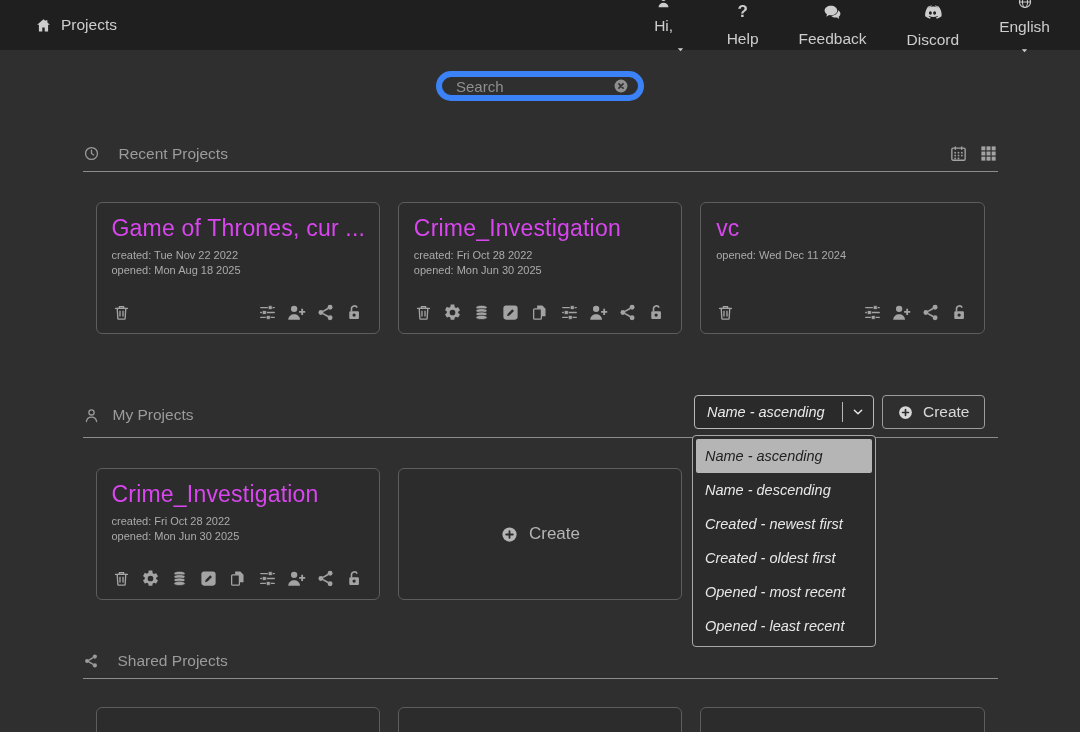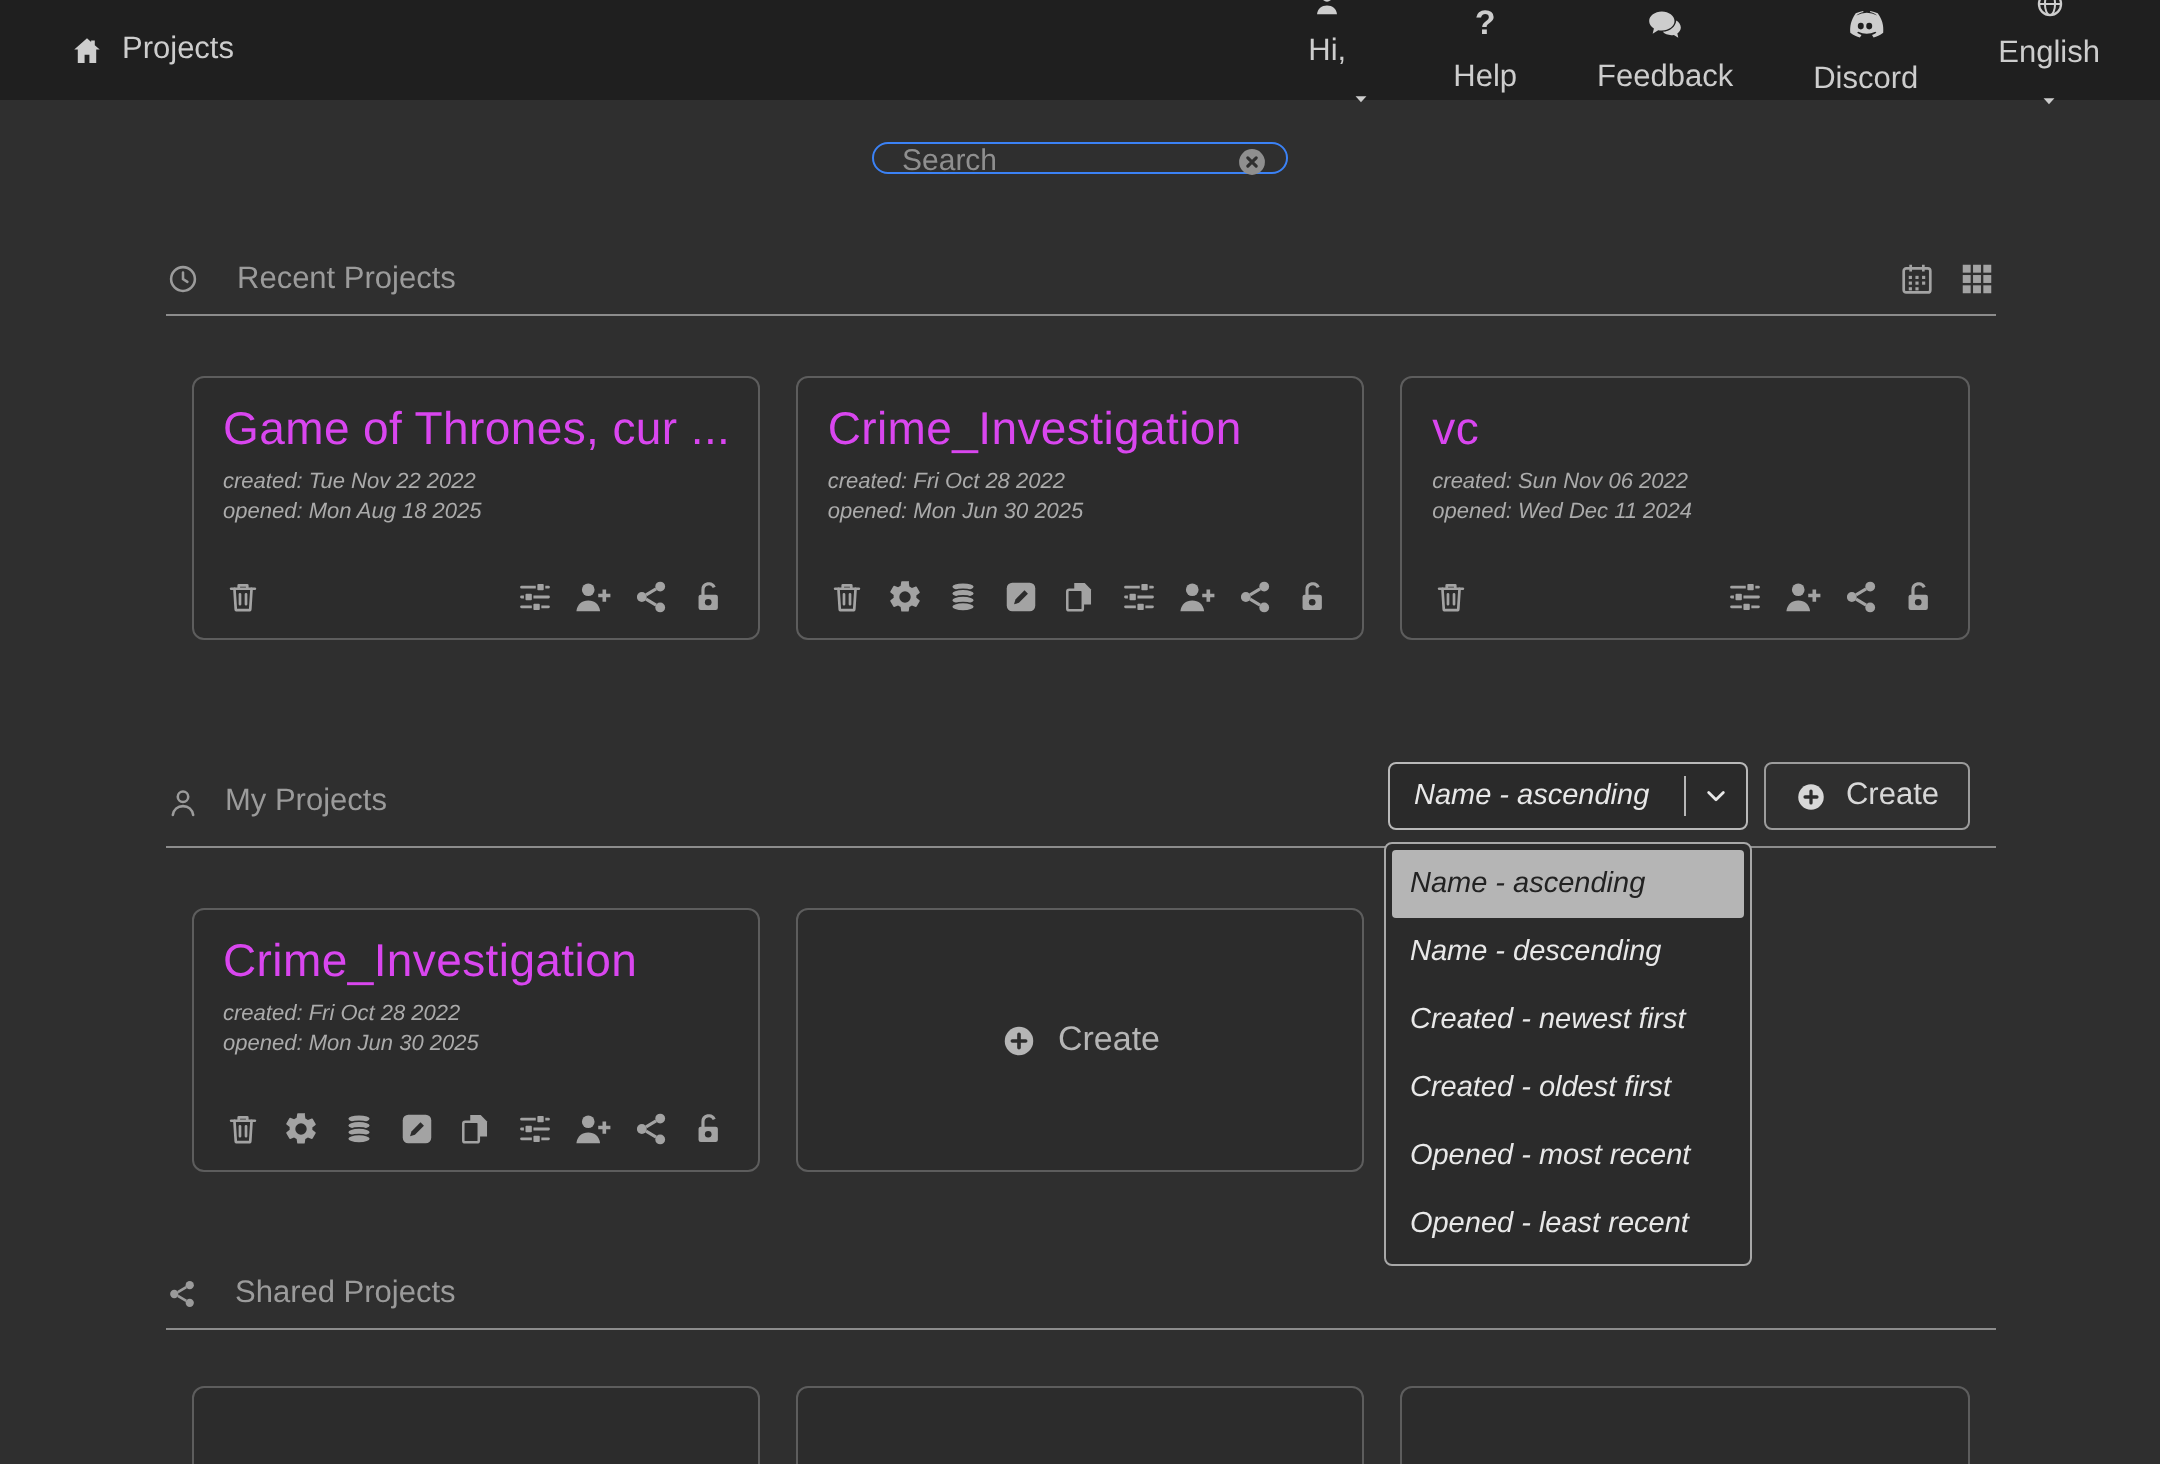--- a/index.html
+++ b/index.html
@@ -20,22 +20,22 @@
   }
   .brand { display:flex; align-items:center; gap:9px; cursor:pointer;text-align:right; }
   .topnav { margin-left:auto; display:flex; align-items:center; gap:40px; }
   .nav-item { display:flex; align-items:center; gap:8px; cursor:pointer;flex-direction:column; }
   .user-caret { margin-left:33px; }
   .q-glyph { font-weight:700; font-size:17px; color:#cdcdcd; }
 
   
   .search-row { display:flex; justify-content:center; padding-top:21px; }
   .search-box {
-    width:208px; height:16px; border:1px solid #3b82f6; border-radius:15px;
-    display:flex; align-items:flex-start; padding:0 8px 0 14px; background:transparent;
+    width:208px; height:30px; border:6px solid #3b82f6; border-radius:15px;
+    display:flex; align-items:center; padding:0 8px 0 14px; background:transparent;
   }
   .search-box input {
     flex:1; background:transparent; border:none; outline:none;
     color:#cccccc; font-size:15px; font-family:"Liberation Sans", sans-serif; min-width:0;
   }
   .search-box input::placeholder { color:#8f8f8f; }
   .clear-btn { color:#8f8f8f; cursor:pointer; line-height:0; }
 
   
   .container { width:915px; margin:0 auto; }
@@ -56,21 +56,21 @@
   .card {
     height:132px; background:#2c2c2c;
     border:1px solid #5d5d5d; border-radius:6px;
     padding:12px 15px 11px; display:flex; flex-direction:column;
     overflow:hidden;
   }
   .card-title {
     font-size:23px; color:#d946ef; letter-spacing:.2px;
     white-space:nowrap; overflow:hidden; cursor:pointer;
   }
-  .card-dates { margin-top:6px; font-style:italic; font-size:11px; color:#ababab; line-height:15px; }
+  .card-dates { margin-top:6px; font-size:11px; color:#ababab; line-height:15px; }
   .card-actions { margin-top:auto; display:flex; align-items:center; color:#a3a3a3; }
   .grp-left, .grp-right { display:flex; gap:10px; }
   .grp-right { margin-left:auto; }
   .icon-btn { cursor:pointer; line-height:0; color:#a3a3a3; }
   .icon-btn svg { width:19px; height:19px; }
 
   .create-card {
     height:132px; background:#2c2c2c; border:1px solid #5d5d5d; border-radius:6px;
     display:flex; align-items:center; justify-content:center; gap:10px;
     color:#b5b5b5; font-size:17px; cursor:pointer;
@@ -420,21 +420,20 @@
                   <use href="#i-unlock"></use>
                 </svg>
               </span>
           </span>
         </div>
       </div>
 
       <div class="card">
         <div class="card-title">vc</div>
         <div class="card-dates">
-          <div><span>created:</span> <span>Sun Nov 06 2022</span></div>
           <div><span>opened:</span> <span>Wed Dec 11 2024</span></div>
         </div>
         <div class="card-actions">
           <span class="grp-left">
             <span class="icon-btn">
                 <svg>
                   <use href="#i-trash"></use>
                 </svg>
               </span>
           </span>

